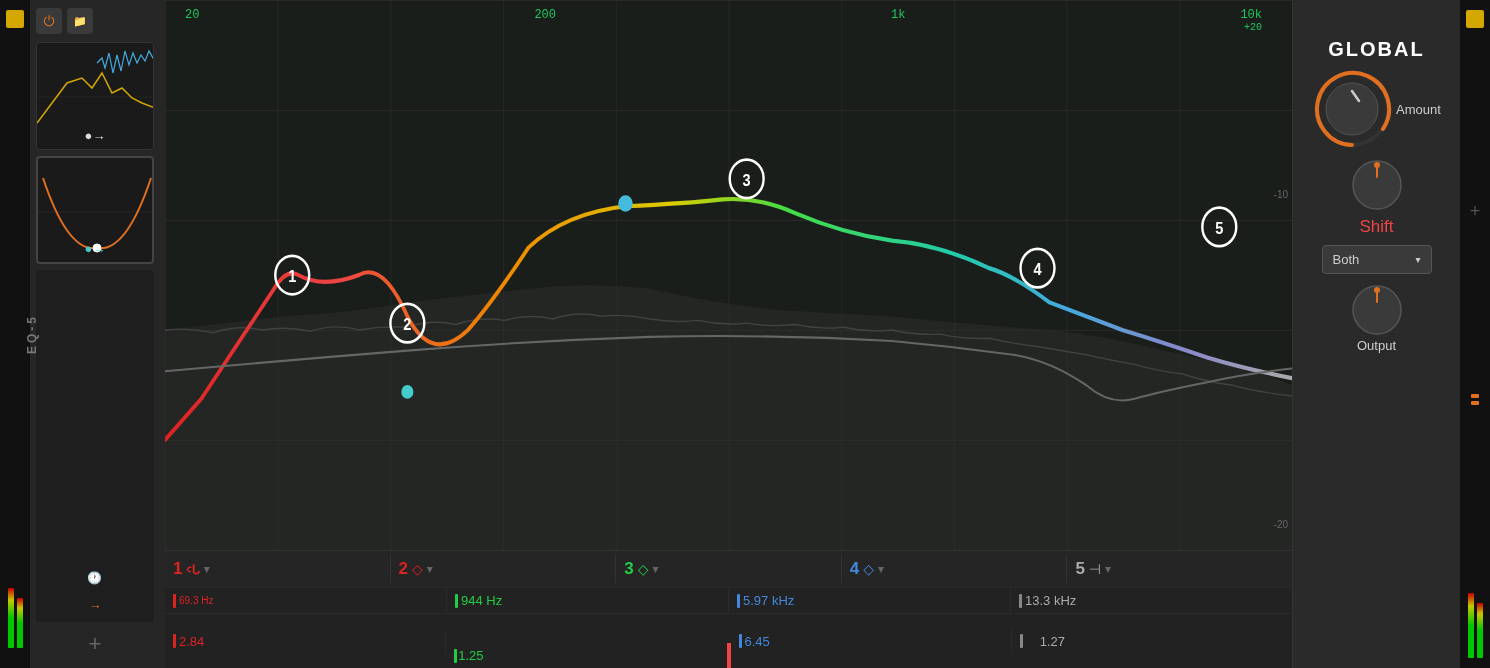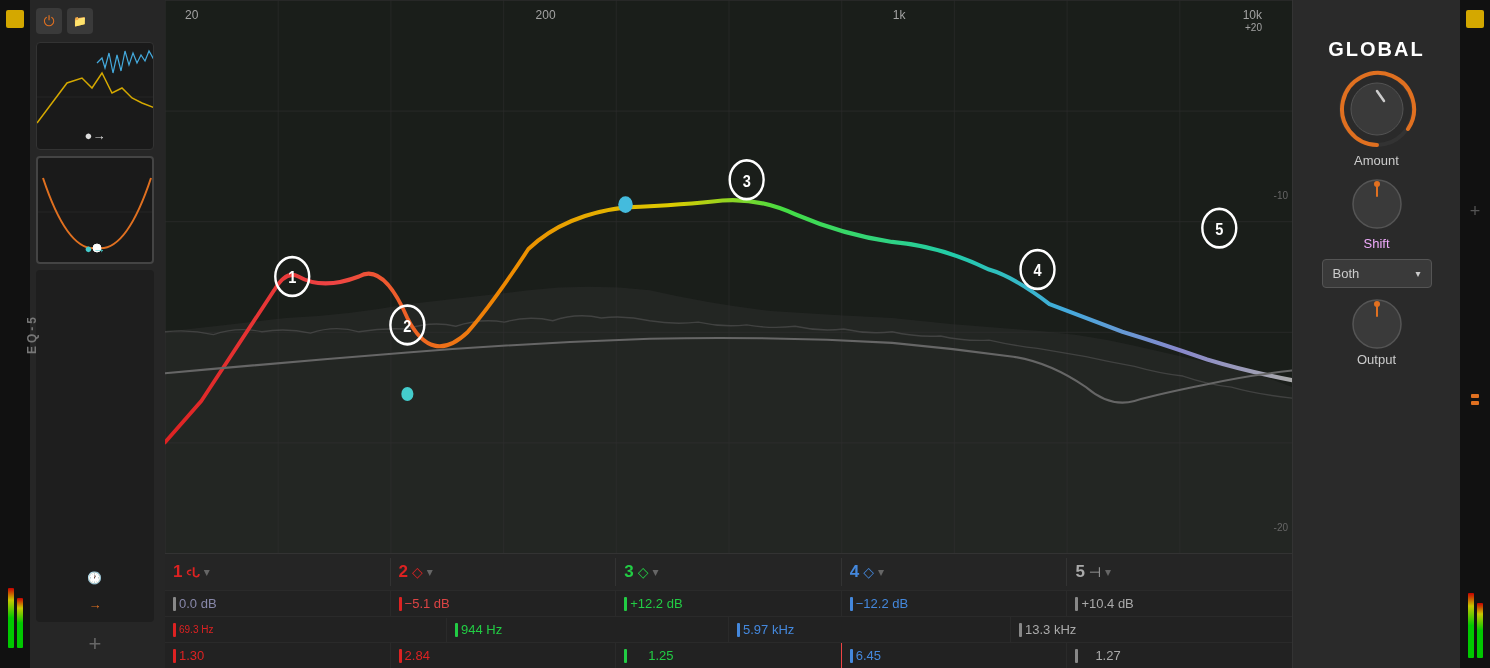--- a/index.html
+++ b/index.html
@@ -95,21 +95,21 @@
       <div style="color:#e07020;font-size:13px;cursor:pointer;">→</div>
     </div>
 
     <div style="width:118px;height:32px;display:flex;align-items:center;justify-content:center;cursor:pointer;color:#666;font-size:22px;">+</div>
   </div>
 
   <div style="flex:1;display:flex;flex-direction:column;background:#1e1e1e;">
 
     <div style="flex:1;background:#1a1e1a;position:relative;overflow:hidden;">
 
-      <div style="position:absolute;top:8px;left:0;right:0;display:flex;justify-content:space-between;padding:0 30px 0 20px;color:#a3a3a3;font-size:12px;pointer-events:none;z-index:2;">
+      <div style="position:absolute;top:8px;left:0;right:0;display:flex;justify-content:space-between;padding:0 30px 0 20px;color:#22c55e;font-size:12px;pointer-events:none;z-index:2;font-family:Liberation Mono, monospace;">
         <span>20</span>
         <span>200</span>
         <span>1k</span>
         <span style="display:flex;flex-direction:column;align-items:flex-end;">10k<span style="font-size:10px;">+20</span></span>
       </div>
 
       <div style="position:absolute;right:4px;top:30px;bottom:20px;display:flex;flex-direction:column;justify-content:space-between;color:#666;font-size:10px;pointer-events:none;z-index:2;">
         <span></span>
         <span>-10</span>
         <span></span>
@@ -198,42 +198,20 @@
         <span style="color:#666;font-size:12px;cursor:pointer;">▾</span>
       </div>
 
       <div style="flex:1;display:flex;align-items:center;gap:4px;padding:4px 8px;">
         <span style="color:#aaaaaa;font-weight:bold;font-size:17px;">5</span>
         <span style="color:#aaaaaa;font-size:14px;">⊣</span>
         <span style="color:#666;font-size:12px;cursor:pointer;">▾</span>
       </div>
     </div>
 
-    <div style="background:#222;display:flex;align-items:center;border-top:1px solid #2a2a2a;">
-      <div style="flex:1;display:flex;align-items:center;gap:3px;padding:5px 8px;border-right:1px solid #2a2a2a;">
-        <div style="width:3px;height:14px;background:#888;border-radius:1px;"></div>
-        <span style="color:#8888aa;font-size:13px;">0.0 dB</span>
-      </div>
-      <div style="flex:1;display:flex;align-items:center;gap:3px;padding:5px 8px;border-right:1px solid #2a2a2a;">
-        <div style="width:3px;height:14px;background:#dd2222;border-radius:1px;"></div>
-        <span style="color:#dd4444;font-size:13px;">−5.1 dB</span>
-      </div>
-      <div style="flex:1;display:flex;align-items:center;gap:3px;padding:5px 8px;border-right:1px solid #2a2a2a;">
-        <div style="width:3px;height:14px;background:#22cc44;border-radius:1px;"></div>
-        <span style="color:#22cc44;font-size:13px;">+12.2 dB</span>
-      </div>
-      <div style="flex:1;display:flex;align-items:center;gap:3px;padding:5px 8px;border-right:1px solid #2a2a2a;">
-        <div style="width:3px;height:14px;background:#4488dd;border-radius:1px;"></div>
-        <span style="color:#4488dd;font-size:13px;">−12.2 dB</span>
-      </div>
-      <div style="flex:1;display:flex;align-items:center;gap:3px;padding:5px 8px;">
-        <div style="width:3px;height:14px;background:#888;border-radius:1px;"></div>
-        <span style="color:#aaaaaa;font-size:13px;">+10.4 dB</span>
-      </div>
-    </div>
 
     <div style="background:#222;display:flex;align-items:center;border-top:1px solid #2a2a2a;">
       <div style="flex:1;display:flex;align-items:center;gap:3px;padding:5px 8px;border-right:1px solid #2a2a2a;">
         <div style="width:3px;height:14px;background:#dd2222;border-radius:1px;"></div>
         <span style="color:#dd2222;font-size:10px;">69.3 Hz</span>
       </div>
       <div style="flex:1;display:flex;align-items:center;gap:3px;padding:5px 8px;border-right:1px solid #2a2a2a;">
         <div style="width:3px;height:14px;background:#22cc44;border-radius:1px;"></div>
         <span style="color:#22cc44;font-size:13px;">944 Hz</span>
       </div>
@@ -243,47 +221,43 @@
       </div>
       <div style="flex:1;display:flex;align-items:center;gap:3px;padding:5px 8px;">
         <div style="width:3px;height:14px;background:#888;border-radius:1px;"></div>
         <span style="color:#aaaaaa;font-size:13px;">13.3 kHz</span>
       </div>
     </div>
 
     <div style="background:#222;display:flex;align-items:center;border-top:1px solid #2a2a2a;">
       <div style="flex:1;display:flex;align-items:center;gap:3px;padding:5px 8px;border-right:1px solid #2a2a2a;">
         <div style="width:3px;height:14px;background:#dd2222;border-radius:1px;"></div>
-        <span style="color:#dd2222;font-size:13px;">1.30</span>
-      </div>
-      <div style="flex:1;display:flex;align-items:center;gap:3px;padding:5px 8px;border-right:1px solid #2a2a2a;">
-        <div style="width:3px;height:14px;background:#dd2222;border-radius:1px;"></div>
         <span style="color:#dd2222;font-size:13px;">2.84</span>
       </div>
-      <div style="flex:1;display:flex;align-items:center;gap:21px;padding:5px 8px;border-right:1px solid #ef4444;">
+      <div style="flex:1;display:flex;align-items:center;gap:1px;padding:5px 8px;border-right:4px solid #ef4444;margin-top:29px;">
         <div style="width:3px;height:14px;background:#22cc44;border-radius:1px;"></div>
         <span style="color:#22cc44;font-size:13px;">1.25</span>
       </div>
       <div style="flex:1;display:flex;align-items:center;gap:3px;padding:5px 8px;border-right:1px solid #2a2a2a;">
         <div style="width:3px;height:14px;background:#4488dd;border-radius:1px;"></div>
         <span style="color:#4488dd;font-size:13px;">6.45</span>
       </div>
       <div style="flex:1;display:flex;align-items:center;gap:17px;padding:5px 8px;">
         <div style="width:3px;height:14px;background:#888;border-radius:1px;"></div>
         <span style="color:#aaaaaa;font-size:13px;">1.27</span>
       </div>
     </div>
 
   </div>
 
   <div style="width:168px;background:#2a2a2a;display:flex;flex-direction:column;align-items:center;padding:10px 8px;gap:8px;border-left:1px solid #333;">
 
     <div style="color:#ffffff;font-size:20px;font-weight:bold;letter-spacing:2px;text-align:center;width:100%;margin-top:28px;">GLOBAL</div>
 
-    <div style="display:flex;flex-direction:column;align-items:center;gap:4px;">
+    <div style="display:flex;flex-direction:row;align-items:center;gap:4px;">
 
       <div style="position:relative;width:80px;height:80px;">
         <svg width="80" height="80" viewBox="0 0 80 80">
 
           <circle cx="40" cy="40" r="36" fill="none" stroke="#333" stroke-width="4"></circle>
           <path d="M 40 76 A 36 36 0 1 1 71 60" fill="none" stroke="#e07020" stroke-width="4" stroke-linecap="round"></path>
 
           <circle cx="40" cy="40" r="26" fill="radial-gradient(circle, #555, #2a2a2a)"></circle>
           <circle cx="40" cy="40" r="26" fill="#3a3a3a" stroke="#555" stroke-width="1"></circle>
 
@@ -296,21 +270,21 @@
     <div style="display:flex;flex-direction:column;align-items:center;gap:4px;">
       <div style="position:relative;width:56px;height:56px;">
         <svg width="56" height="56" viewBox="0 0 56 56">
           <circle cx="28" cy="28" r="24" fill="#3a3a3a" stroke="#555" stroke-width="1.5"></circle>
 
           <circle cx="28" cy="8" r="3" fill="#e07020"></circle>
 
           <line x1="28" y1="10" x2="28" y2="20" stroke="#e07020" stroke-width="2" stroke-linecap="round"></line>
         </svg>
       </div>
-      <span style="color:#f0abfc;font-size:13px;">Shift</span>
+      <span style="color:#ef4444;font-size:17px;">Shift</span>
     </div>
 
     <div style="background:#3a3a3a;border:1px solid #555;color:#ccc;padding:6px 10px;border-radius:4px;font-size:13px;cursor:pointer;width:110px;display:flex;align-items:center;justify-content:space-between;">
       <span>Both</span>
       <span style="font-size:10px;">▾</span>
     </div>
 
     <div style="display:flex;flex-direction:column;align-items:center;gap:0;">
       <div style="position:relative;width:56px;height:56px;">
         <svg width="56" height="56" viewBox="0 0 56 56">

